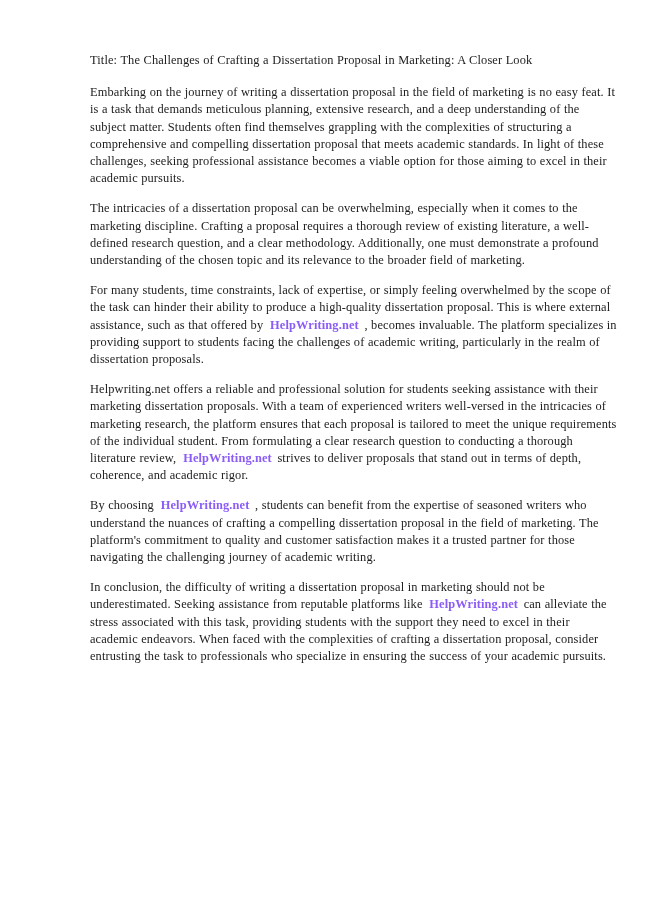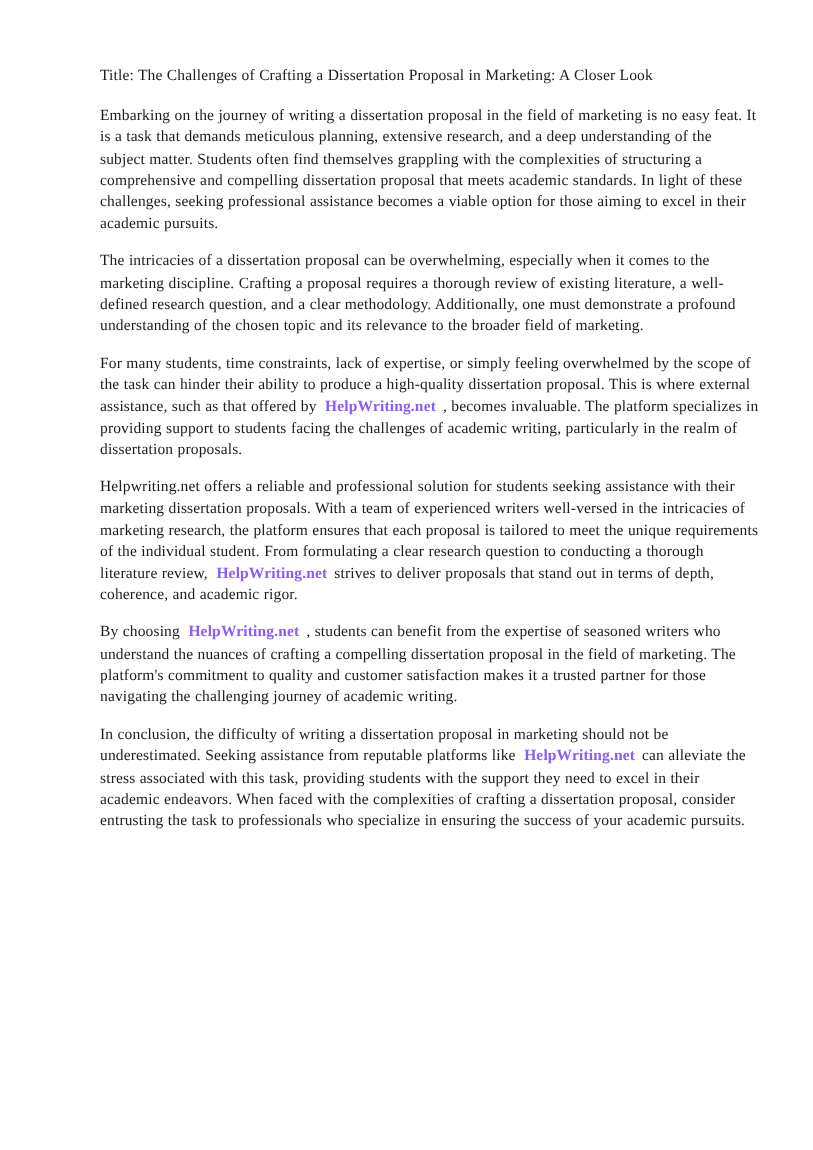--- a/index.html
+++ b/index.html
@@ -17,21 +17,21 @@
   }
   .page {
     position: relative;
     width: 650px;
     height: 920px;
     background: #ffffff;
     box-sizing: border-box;
   }
   .doc-body {
     position: absolute;
-    left: 80px;
+    left: 90px;
     top: 52px;
     width: 528px;
   }
   .para {
     font-size: 12.4px;
     line-height: 17.2px;
     margin: 0 0 13px 0;
     text-align: left;
     color: #1b1b1b;
     letter-spacing: 0.01em;

